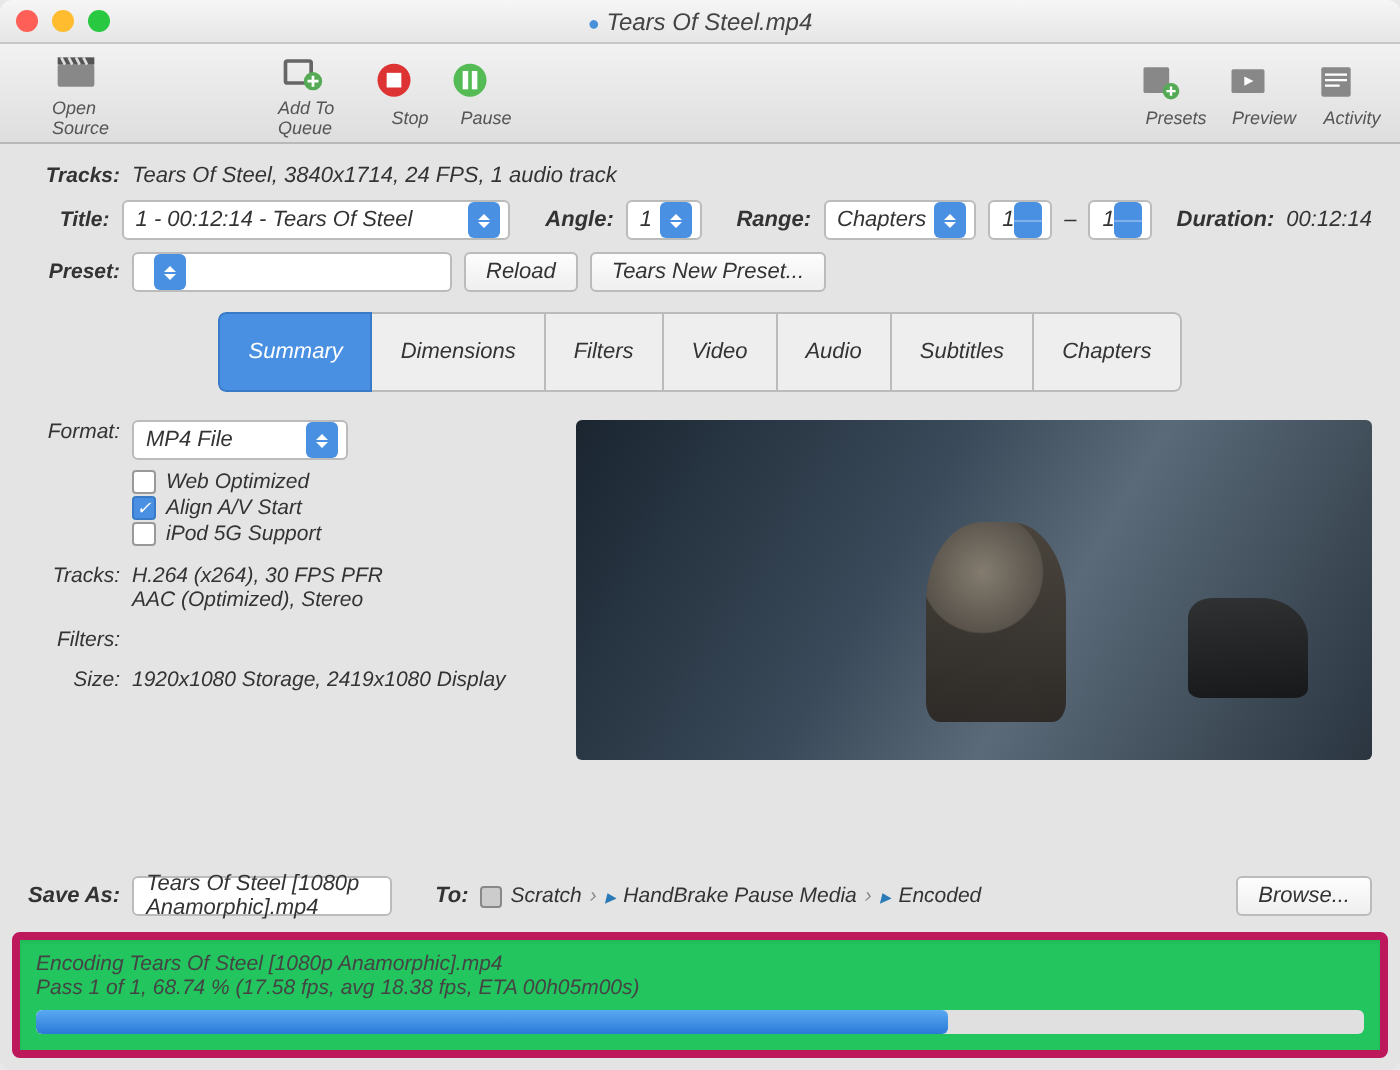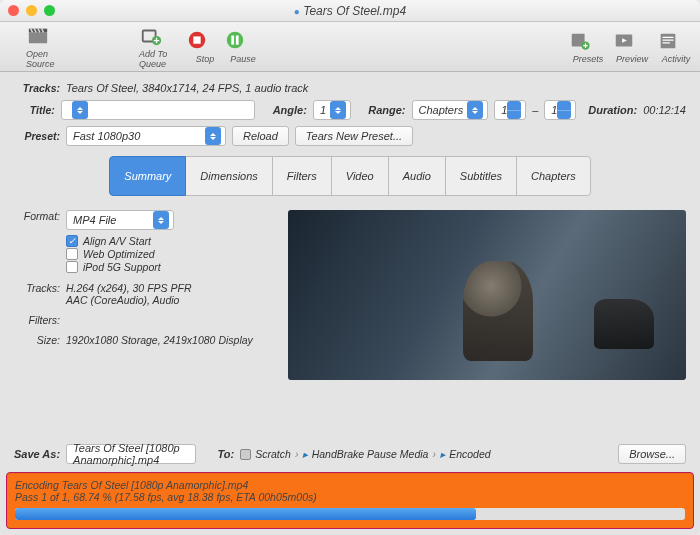--- a/index.html
+++ b/index.html
@@ -42,21 +42,21 @@
 .chkbox.on::after { content: "✓"; color: #fff; font-size: 9px; line-height: 1; }
 .preview { flex: 1; height: 170px; border-radius: 3px; background: #223344; background-image: linear-gradient(120deg,#1a2530,#3a4a5a 40%,#5a6a78 60%,#2a3540); position: relative; overflow: hidden; }
 .preview .figure { position:absolute; left:44%; top:30%; width:70px; height:100px; background: radial-gradient(circle at 40% 25%, #8a8070 0%, #5a5248 35%, transparent 36%), linear-gradient(#4a4238,#2a2520); border-radius: 40% 40% 10% 10%; opacity:0.9;}
 .preview .gun { position:absolute; right:8%; bottom:18%; width:60px; height:50px; background: linear-gradient(#2a2a2a,#111); border-radius: 20% 40% 10% 10%; opacity:0.85;}
 .savebar { display: flex; align-items: center; gap: 6px; padding: 10px 14px 6px 14px; }
 .savebar .inp { flex: 1; background: #fff; border: 1px solid #bbb; border-radius: 3px; height: 20px; padding: 0 6px; font-size: 11px; display: flex; align-items: center; max-width: 300px;}
 .crumb { display: flex; align-items: center; gap: 4px; font-size: 10.5px; }
 .crumb .fld { color: #2a7ab8; }
 .crumb .sep { color: #888; }
 .crumb .disk { width: 11px; height: 11px; background: #ccc; border: 1px solid #888; border-radius: 2px; }
-.statusbox { margin: 2px 6px 6px 6px; background: #f97316; border: 1px solid #be185d; border-radius: 4px; padding: 6px 8px 8px 8px; box-shadow: inset 0 1px 2px rgba(0,0,0,0.06); }
+.statusbox { margin: 2px 6px 6px 6px; background: #22c55e; border: 4px solid #be185d; border-radius: 4px; padding: 6px 8px 8px 8px; box-shadow: inset 0 1px 2px rgba(0,0,0,0.06); }
 .statusbox .line { font-size: 10.5px; color: #444; }
 .pbar-outer { height: 12px; background: #e0e0e0; border-radius: 3px; margin-top: 5px; position: relative; overflow:hidden;}
 .pbar-inner { height: 100%; background: linear-gradient(#5aa9f2,#2a7ad8); border-radius: 3px; }
 .stepper { width: 14px; height: 18px; background: #4a90e2; border-radius: 3px; display: flex; flex-direction: column; }
 .stepper::before { content:""; flex:1; border-bottom:1px solid rgba(255,255,255,0.3); }
 .stepper::after { content:""; flex:1; }
 </style>
 </head>
 <body>
 
@@ -134,20 +134,21 @@
   <div class="content">
 
     <div class="row">
       <span class="lblcol">Tracks:</span>
       <span>Tears Of Steel, 3840x1714, 24 FPS, 1 audio track</span>
     </div>
 
     <div class="row">
       <span class="lblcol">Title:</span>
       <div class="select" style="width:218px">
+        <span style="flex:1">1 - 00:12:14 - Tears Of Steel</span>
         <div class="sel-btn"></div>
       </div>
       <span style="width:6px"></span>
       <span style="font-weight:600">Angle:</span>
       <div class="select" style="width:38px">
           <span style="flex:1">1</span>
           <div class="sel-btn"></div>
         </div>
       <span style="width:6px"></span>
       <span style="font-weight:600">Range:</span>
@@ -165,21 +166,20 @@
           <div class="stepper"></div>
         </div>
       <span style="flex:1"></span>
       <span style="font-weight:600">Duration:</span>
       <span>00:12:14</span>
     </div>
 
     <div class="row">
       <span class="lblcol">Preset:</span>
       <div class="select" style="width:160px">
-          <span style="flex:1">Fast 1080p30</span>
           <div class="sel-btn"></div>
         </div>
       <div class="btn">
           <span>Reload</span>
         </div>
       <div class="btn">
           <span>Tears New Preset...</span>
         </div>
     </div>
 
@@ -213,38 +213,38 @@
       <div class="sum-left">
         <div class="r">
           <span class="k">Format:</span>
           <div class="v">
             <div class="select" style="width:108px">
                 <span style="flex:1">MP4 File</span>
                 <div class="sel-btn"></div>
               </div>
             <div style="height:4px"></div>
             <div class="chk">
+                <div class="chkbox"></div>
+                <span>Web Optimized</span>
+              </div>
+            <div class="chk">
                 <div class="chkbox on"></div>
                 <span>Align A/V Start</span>
-              </div>
-            <div class="chk">
-                <div class="chkbox"></div>
-                <span>Web Optimized</span>
               </div>
             <div class="chk">
                 <div class="chkbox"></div>
                 <span>iPod 5G Support</span>
               </div>
           </div>
         </div>
         <div class="r">
           <span class="k">Tracks:</span>
           <div class="v">
               <div>H.264 (x264), 30 FPS PFR</div>
-              <div>AAC (CoreAudio), Audio</div>
+              <div>AAC (Optimized), Stereo</div>
             </div>
         </div>
         <div class="r">
           <span class="k">Filters:</span>
         </div>
         <div class="r">
           <span class="k">Size:</span>
           <div class="v">1920x1080 Storage, 2419x1080 Display</div>
         </div>
       </div>

